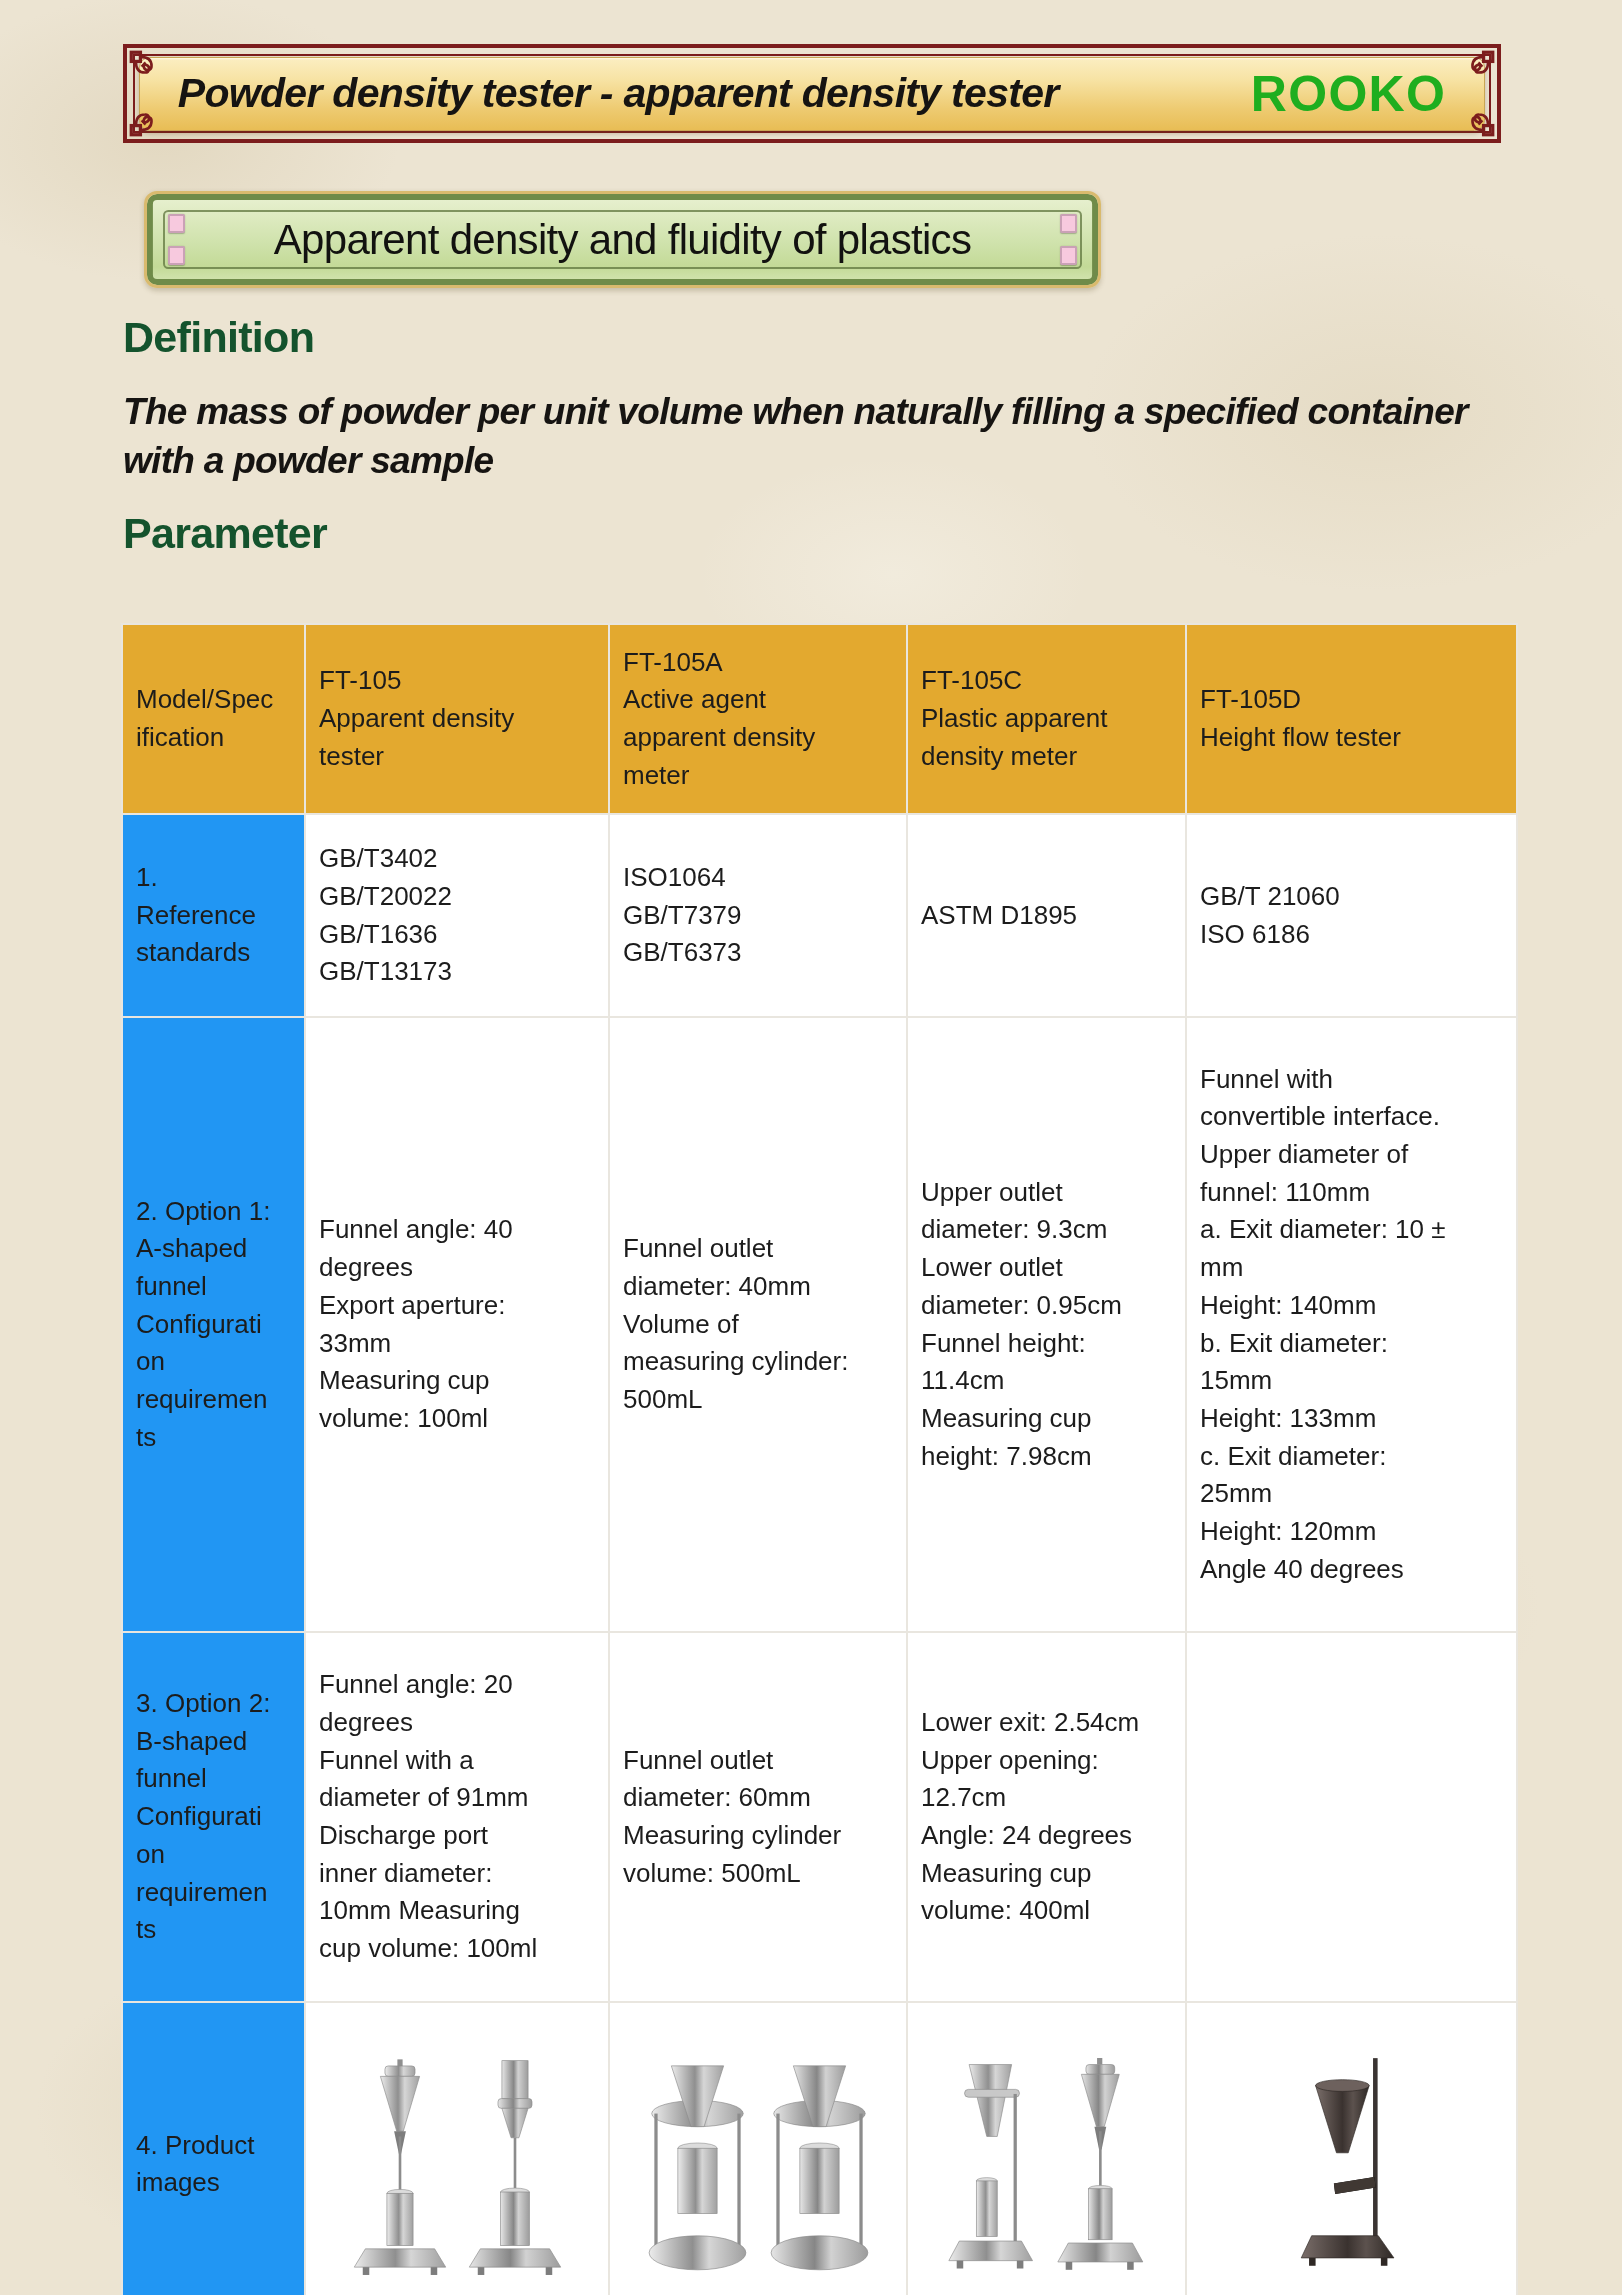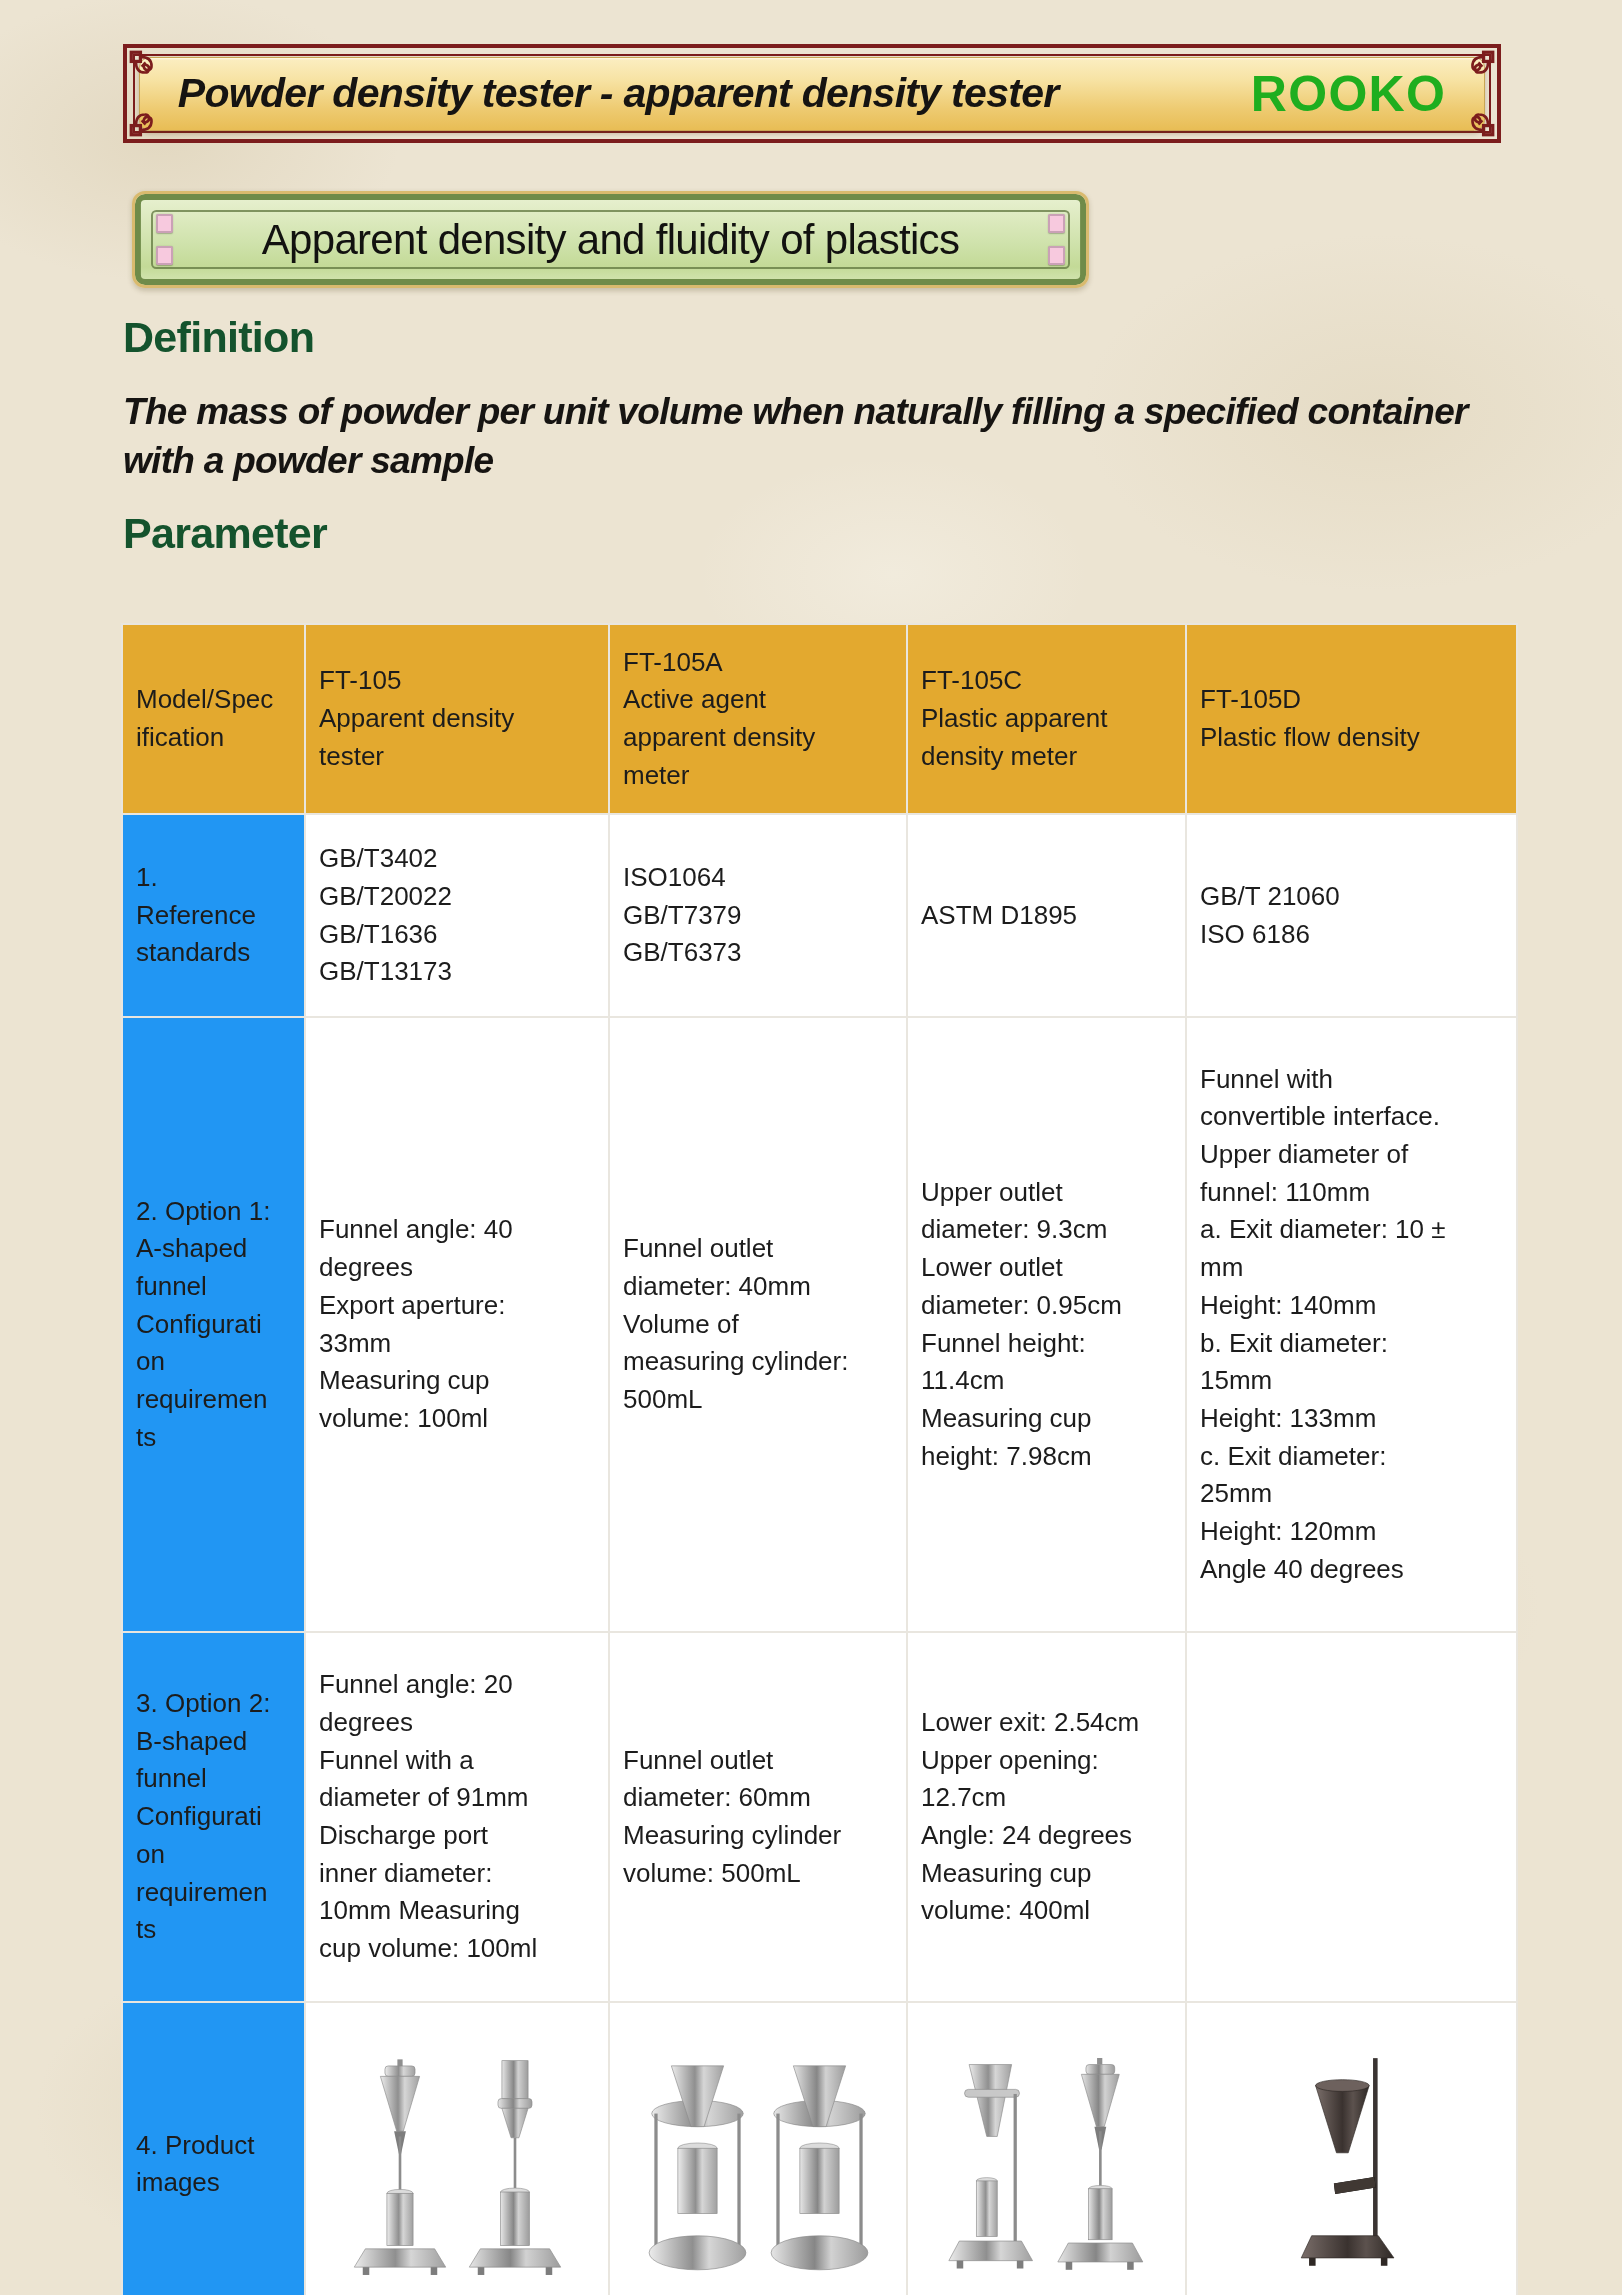--- a/index.html
+++ b/index.html
@@ -23,21 +23,21 @@
   .corner.tr{right:1.3px;top:1.3px;transform:rotate(90deg);}
   .corner.br{right:1.3px;bottom:1.3px;transform:rotate(180deg);}
   .corner.bl{left:1.3px;bottom:1.3px;transform:rotate(270deg);}
   .gold{position:absolute;left:11.8px;right:11.8px;top:8.5px;bottom:8.5px;border-radius:10.5px;
     background:linear-gradient(180deg,#fbeec2 0%,#f7e3a4 30%,#eecb72 70%,#e8bd55 100%);
     border:1.3px solid #c9a654;box-shadow:0 2.6px 5.2px rgba(90,60,20,.25), inset 0 1.3px 0 #fff7dd;
     display:flex;align-items:center;justify-content:space-between;padding:4px 38px;box-sizing:border-box;z-index:2;}
   .title{font-style:italic;font-weight:600;font-size:41px;color:#161412;letter-spacing:-0.7px;}
   .brand{font-weight:800;font-size:50px;color:#1fae1f;letter-spacing:1.3px;}
   
-  .gbanner{position:absolute;left:132px;top:191px;width:957px;height:97px;box-sizing:border-box;
+  .gbanner{position:absolute;left:144px;top:191px;width:957px;height:97px;box-sizing:border-box;
     border-radius:13px;border:3.3px solid #d9ba6e;
     background:linear-gradient(180deg,#e9f1d2 0%,#cfe2ab 55%,#c3da97 80%,#d6e6b6 100%);
     box-shadow:inset 0 0 0 5.9px #6f8b49, 0 2.6px 5.2px rgba(90,80,40,.25);
     display:flex;align-items:center;justify-content:center;}
   .gbanner::before{content:"";position:absolute;inset:15.7px;border:2px solid rgba(95,117,62,.75);border-radius:5.2px;}
   .pin{position:absolute;width:13px;height:15.7px;background:#f7c9de;border:2px solid #caa1b6;border-radius:2px;box-shadow:0 0.7px 1.3px rgba(0,0,0,.25);}
   .pin.tl{left:21px;top:19.6px;} .pin.tr{right:21px;top:19.6px;} .pin.bl{left:21px;bottom:19.6px;} .pin.br{right:21px;bottom:19.6px;}
   .gbanner-text{font-size:42px;font-weight:500;color:#121210;letter-spacing:-0.7px;}
   
   .h-green{position:absolute;left:123px;margin:0;font-size:43px;font-weight:700;color:#14532d;letter-spacing:-0.7px;}
@@ -116,21 +116,21 @@
 Apparent density
 tester</th>
         <th>FT-105A
 Active agent
 apparent density
 meter</th>
         <th>FT-105C
 Plastic apparent
 density meter</th>
         <th>FT-105D
-Plastic flow density</th>
+Height flow tester</th>
       </tr>
       <tr style="height:203px">
         <td class="label">1.
 Reference
 standards</td>
         <td class="cell">GB/T3402
 GB/T20022
 GB/T1636
 GB/T13173</td>
         <td class="cell">ISO1064

